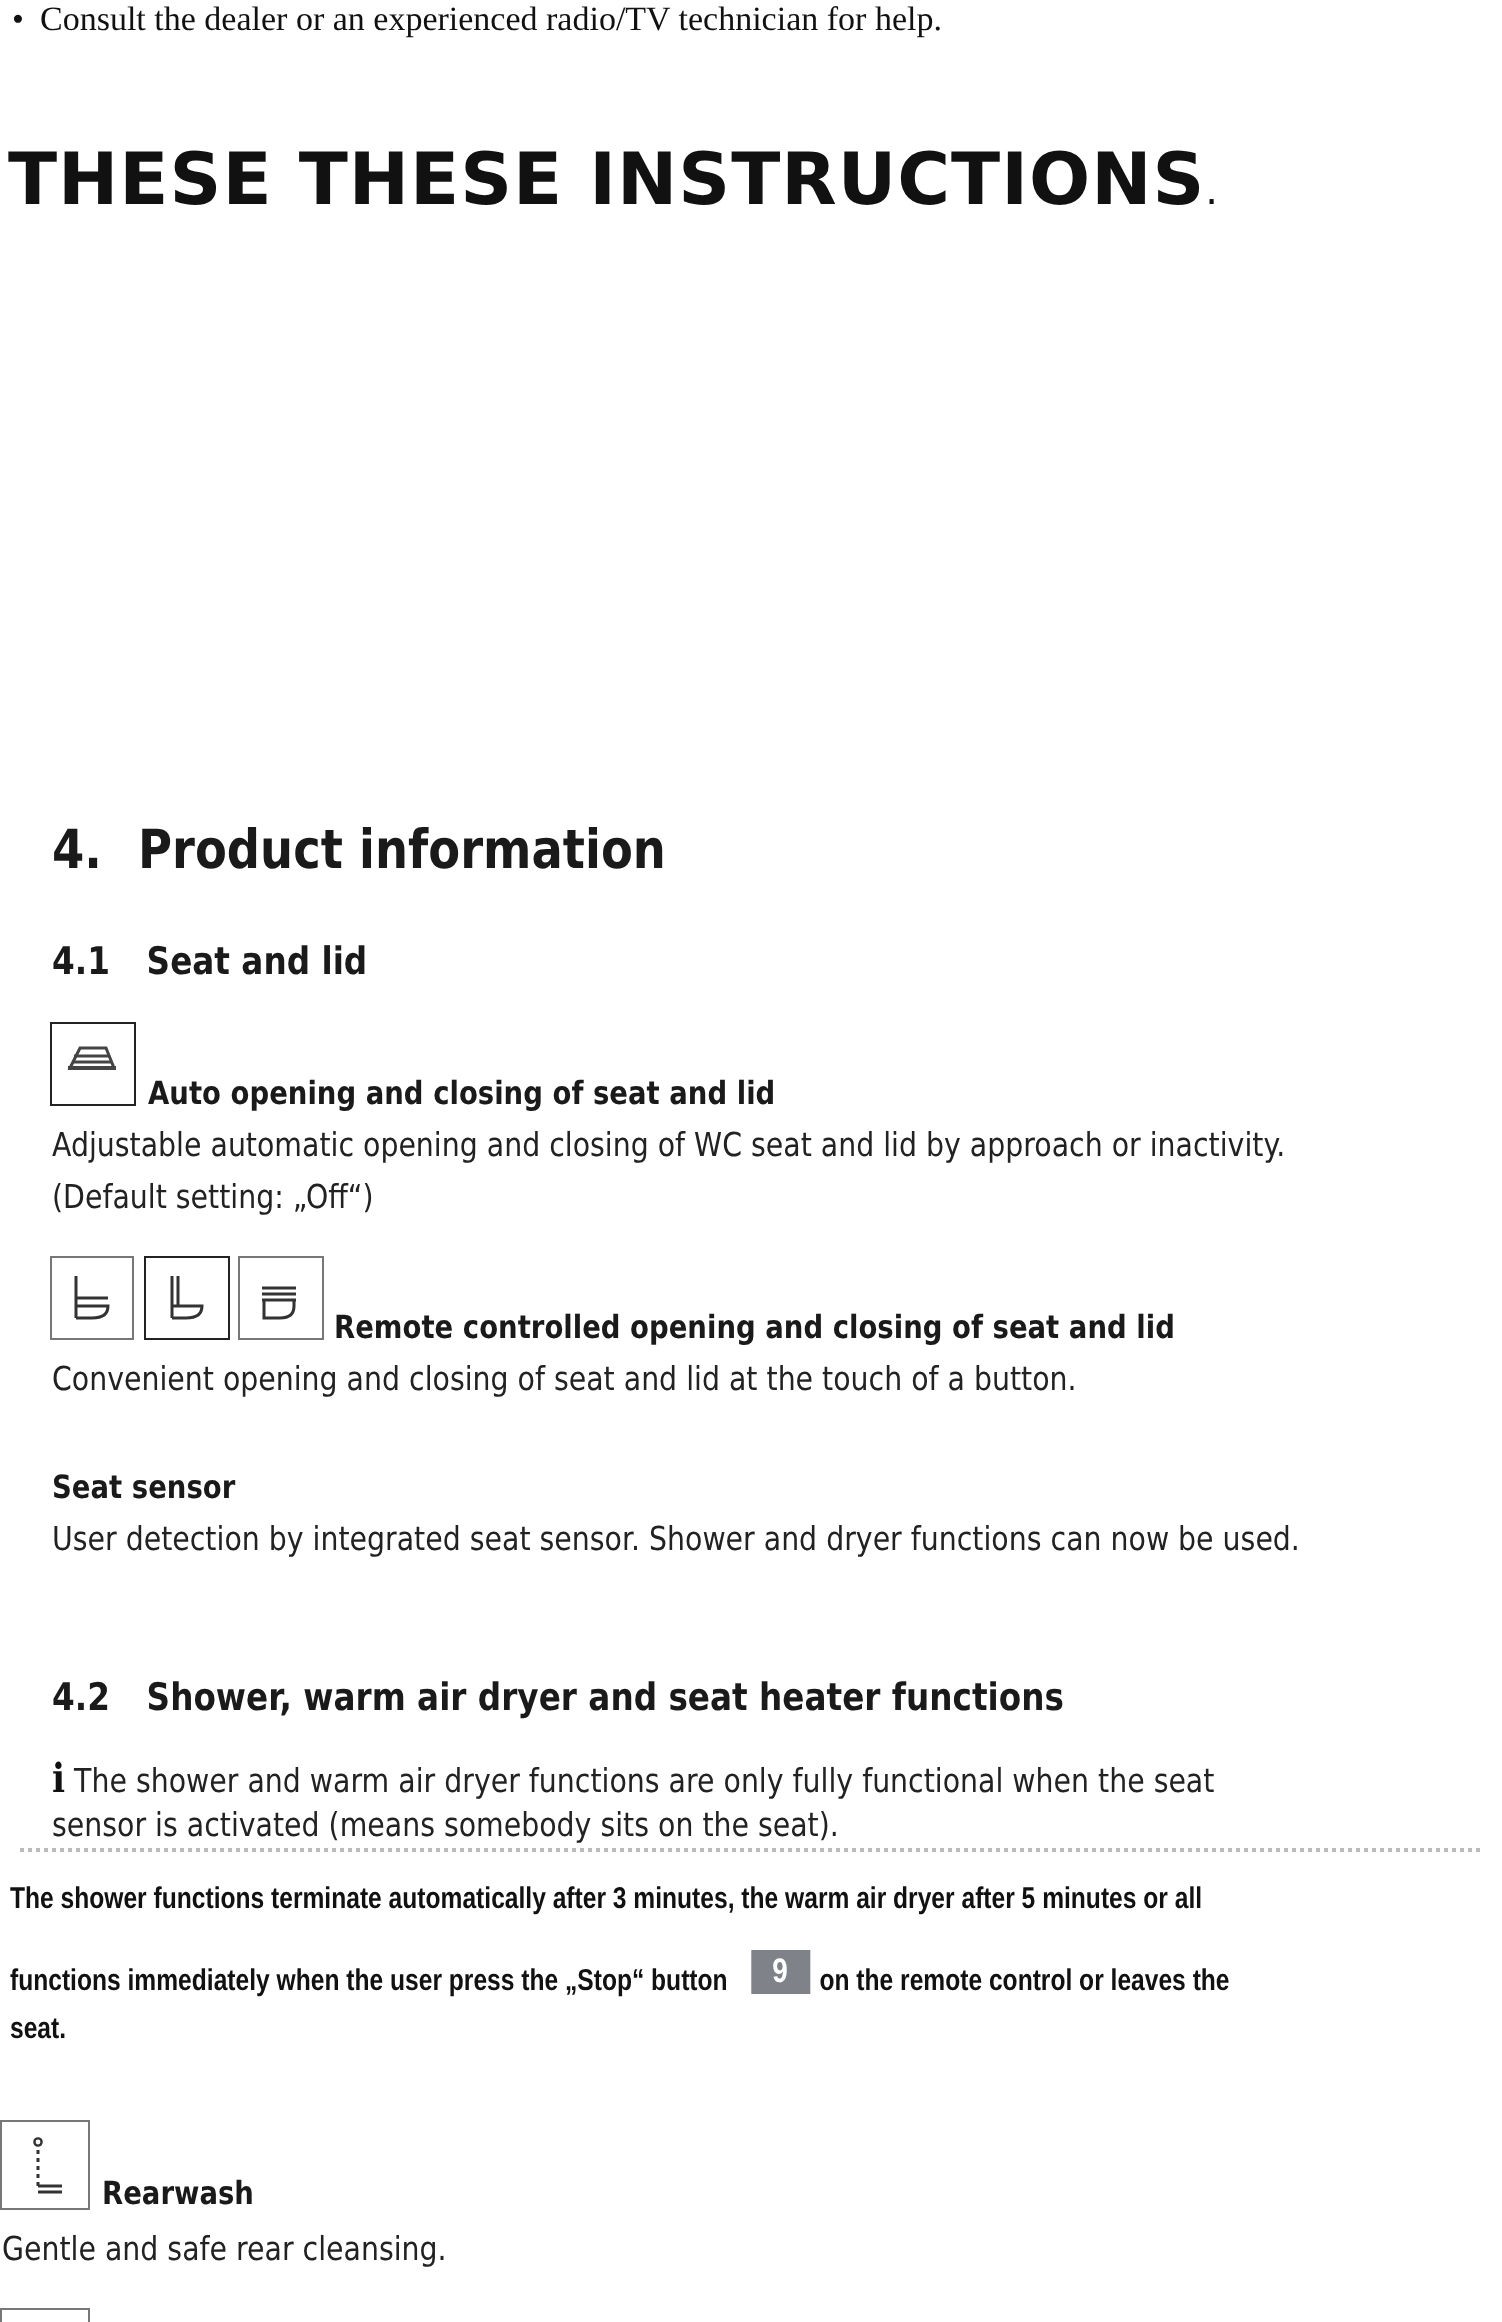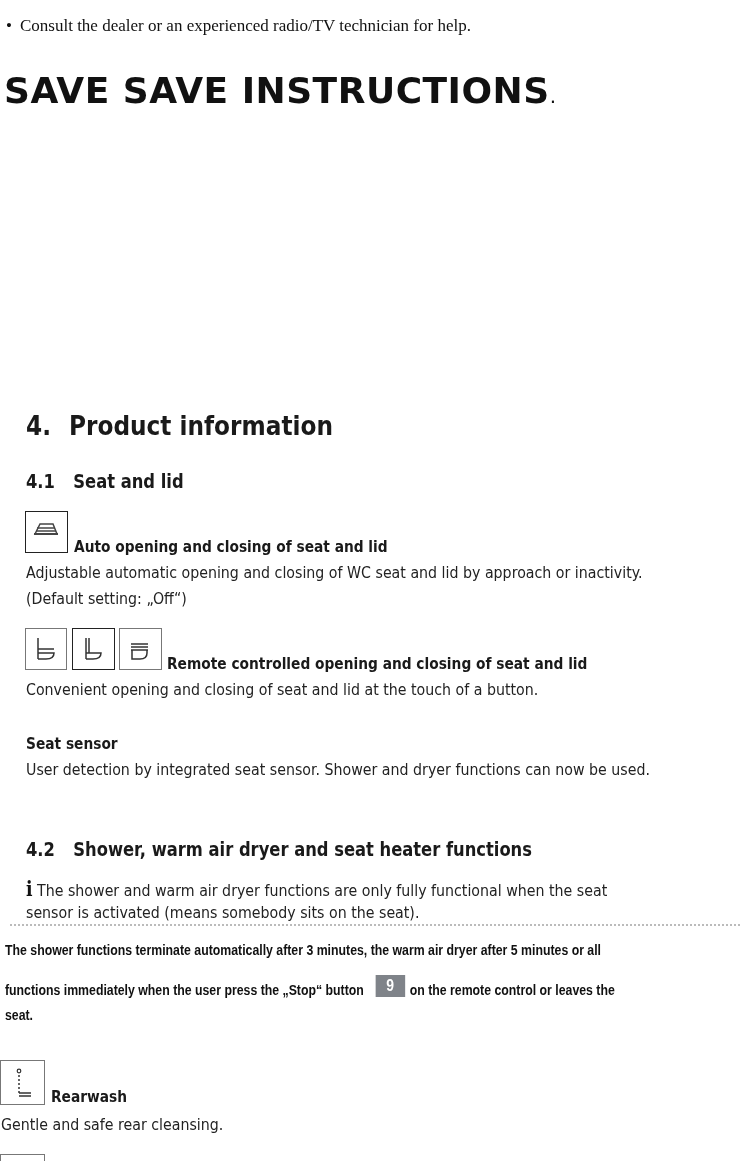--- a/index.html
+++ b/index.html
@@ -1,20 +1,20 @@
 <!DOCTYPE html>
 <html><head>
 <meta charset="utf-8">
 <style>
   html, body { margin: 0; padding: 0; background: #fff; }
   body { width: 751px; height: 1161px; position: relative; overflow: hidden; color: #111; }
   .abs { position: absolute; }
   .serif { font-family: "Liberation Serif", "DejaVu Serif", serif; }
 
-  #bullet-line { left: 6px; top: 16px; font-size: 17px; white-space: nowrap; }
+  #bullet-line { left: 6px; top: 0px; font-size: 17px; white-space: nowrap; }
   #bullet-line .dot { display: inline-block; width: 14px; }
   #save-title { left: 4px; top: 70px; font-size: 36px; font-weight: bold; letter-spacing: 0.5px; white-space: nowrap; font-family: "DejaVu Sans", sans-serif; }
   #save-title .period { font-weight: normal; font-size: 20px; }
 
   .h1 { left: 26px; top: 410px; font-size: 27px; font-weight: bold; font-family: "DejaVu Sans", sans-serif; transform: scaleX(0.86); transform-origin: left; white-space: nowrap; color: #1a1a1a; }
   .h1 .num { display: inline-block; width: 50px; }
   .h2 { left: 26px; font-size: 19px; font-weight: bold; font-family: "DejaVu Sans", sans-serif; transform: scaleX(0.86); transform-origin: left; white-space: nowrap; color: #1a1a1a; }
   .h2 .num { display: inline-block; width: 55px; }
   .feat-title { font-size: 16px; font-weight: bold; font-family: "DejaVu Sans", sans-serif; transform: scaleX(0.86); transform-origin: left; white-space: nowrap; color: #1a1a1a; }
   .body-text { font-size: 16.5px; font-family: "DejaVu Sans", sans-serif; transform: scaleX(0.86); transform-origin: left; white-space: nowrap; color: #222; }
@@ -27,21 +27,21 @@
   .clip-line { left: 10px; top: 924px; width: 730px; height: 3px; border-top: 2px dotted #bbb; }
 </style>
 </head>
 <body>
 
 <div id="bullet-line" class="abs serif">
   <span class="dot">•</span><span>Consult the dealer or an experienced radio/TV technician for help.</span>
 </div>
 
 <div id="save-title" class="abs">
-  <span>SAVE SAVE INSTRUCTIONS</span><span class="period">.</span>
+  <span>THESE THESE INSTRUCTIONS</span><span class="period">.</span>
 </div>
 
 <div class="abs h1">
   <span class="num">4.</span><span>Product information</span>
 </div>
 
 <div class="abs h2" style="top:470px;">
   <span class="num">4.1</span><span>Seat and lid</span>
 </div>
 

